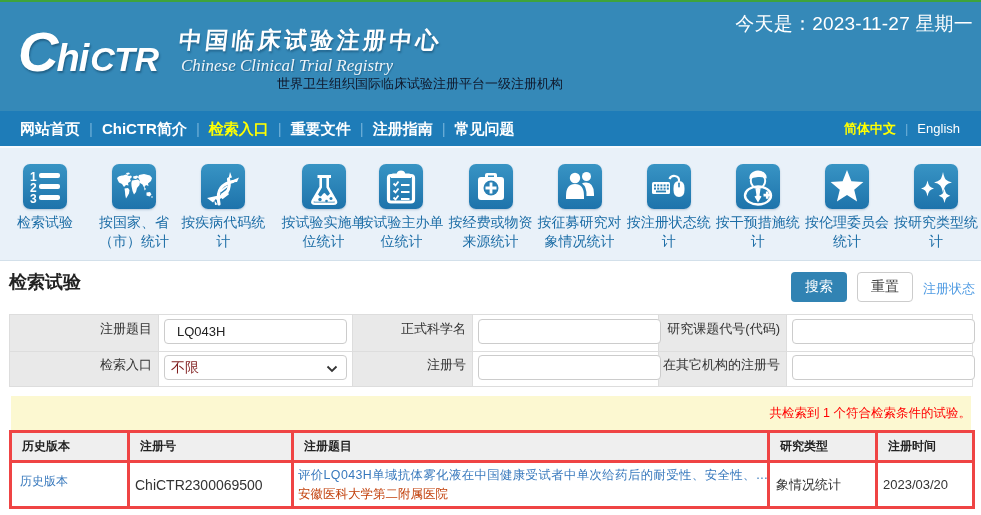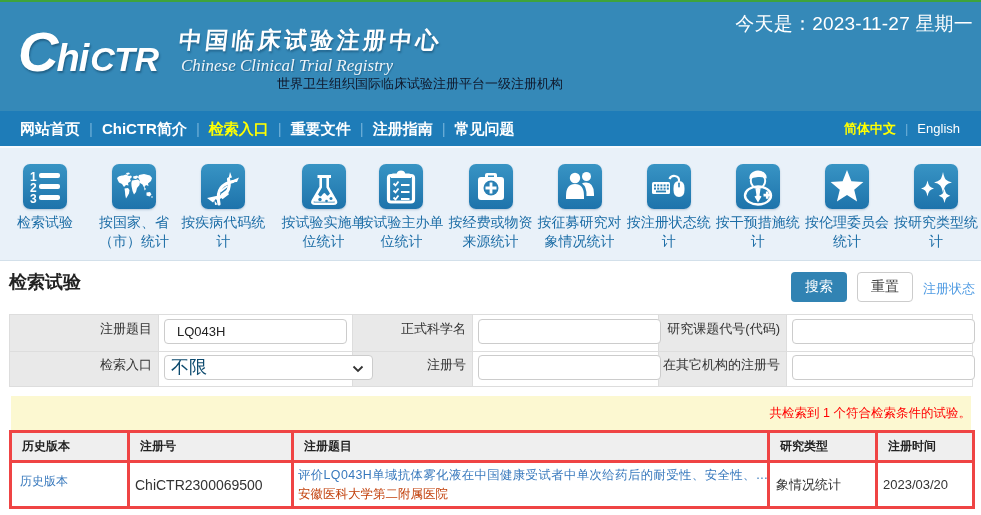--- a/index.html
+++ b/index.html
@@ -29,21 +29,21 @@
 .h1 { position:absolute; left:9px; top:8px; font-size:18px; font-weight:bold; color:#222; }
 .btn-search { position:absolute; left:791px; top:10px; width:56px; height:30px; background:#3183b3; color:#fff; border:none; border-radius:4px; font-size:14px; font-family:inherit; }
 .btn-reset { position:absolute; left:857px; top:10px; width:56px; height:30px; background:#fff; color:#444; border:1px solid #ccc; border-radius:4px; font-size:14px; font-family:inherit; }
 .more { position:absolute; left:923px; top:18px; color:#4f9be3; font-size:13px; }
 table.form { position:absolute; left:9px; top:52px; width:963px; border-collapse:collapse; table-layout:fixed; font-size:13px; }
 table.form td { border:1px solid #ddd; }
 table.form tr.r1 { height:37px; } table.form tr.r2 { height:35px; }
 td.lbl { background:#e9e9e9; text-align:right; padding-right:6px; padding-bottom:8px; color:#333; white-space:nowrap; vertical-align:middle; }
 td.inp { background:#fff; padding-left:5px; vertical-align:middle; }
 input.tx { width:183px; height:25px; border:1px solid #ccc; border-radius:4px; font-size:13px; font-family:inherit; padding-left:12px; color:#222; background:#fff; display:block; position:relative; top:-2px; }
-.selbox { position:relative; top:-2px; width:209px; height:25px; border:1px solid #ccc; border-radius:4px; font-size:18px; line-height:23px; padding-left:6px; color:#0c4a6e; background:#fff; }
+.selbox { position:relative; top:-2px; width:183px; height:25px; border:1px solid #ccc; border-radius:4px; font-size:14px; line-height:23px; padding-left:6px; color:#7f1d1d; background:#fff; }
 .selbox svg { position:absolute; right:8px; top:9px; }
 .msg { position:absolute; left:11px; top:134px; width:960px; height:34px; background:#fcf8d1; color:#f00; font-size:12.5px; line-height:34px;text-align:right; }
 table.res { position:absolute; left:9px; top:168px; width:963px; border-collapse:collapse; table-layout:fixed; font-size:13px; }
 table.res td, table.res th { border:3px solid #ef4444; padding:0; }
 table.res th { background:#efefef; height:30px; text-align:left; padding-left:10px; color:#222; font-size:12px; }
 table.res td { background:#fff; height:46px; vertical-align:middle; }
 .blue { color:#3879bd; }
 </style>
 </head>
 <body>

